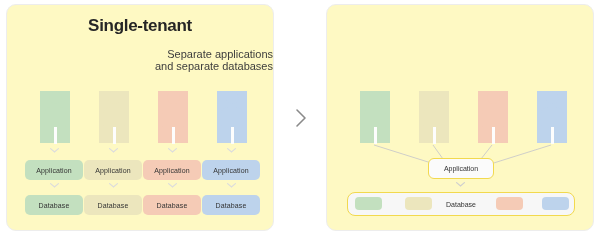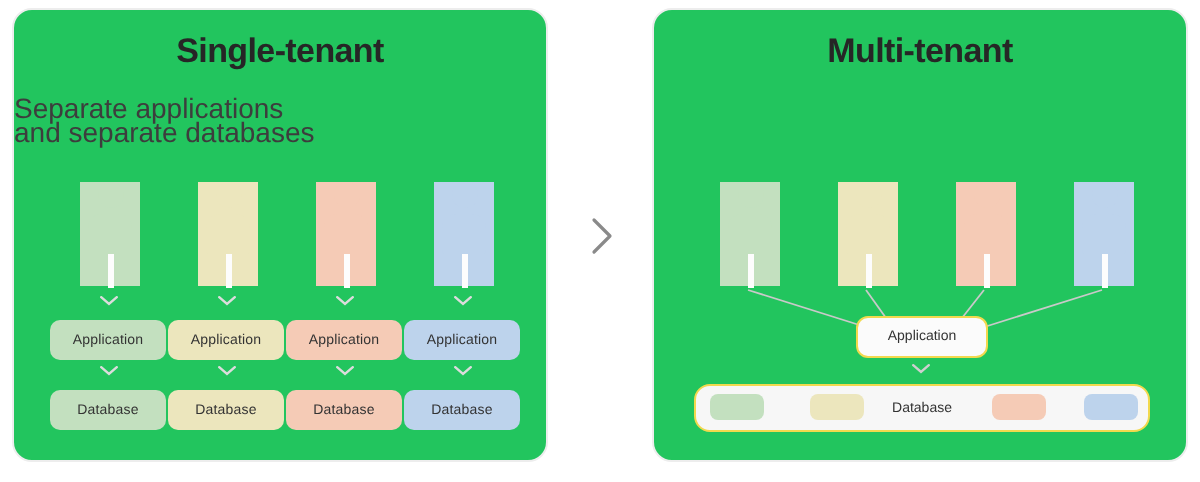--- a/index.html
+++ b/index.html
@@ -12,21 +12,21 @@
   #stage{
     position:relative;
     width:600px;height:241px;
     background:#ffffff;
   }
   .panel{
     position:absolute;
     top:4px;
     width:268px;
     height:227px;
-    background:#22c55e;
+    background:#fef9c3;
     border:1px solid #ededed;
     border-radius:10px;
     box-sizing:border-box;
   }
   #panel-single{ left:6px; }
   #panel-multi{ left:326px; }
 
   .panel-title{
     position:absolute;
     left:0; right:0;
@@ -34,22 +34,22 @@
     text-align:center;
     font-size:17px;
     font-weight:700;
     letter-spacing:-0.3px;
     color:#262626;
   }
   .panel-subtitle{
     position:absolute;
     left:0; right:0;
     top:44px;
-    text-align:left;
-    font-size:14px;
+    text-align:right;
+    font-size:11px;
     line-height:11.5px;
     color:#3d3d3d;
     white-space:pre-line;
   }
 
   
   .person{
     position:absolute;
     width:30px;height:52px;
   }
@@ -244,21 +244,20 @@
   </div>
 
   <div id="mid-arrow">
     <svg width="14" height="20" viewBox="0 0 14 20">
       <path d="M3 2 L11 10 L3 18" fill="none" stroke="#8a8a8a" stroke-width="1.6" stroke-linecap="round" stroke-linejoin="round"></path>
     </svg>
   </div>
 
   <div class="panel" id="panel-multi">
 
-    <div class="panel-title">Multi-tenant</div>
 
     <div class="person" style="left:33px;top:86px;background:#c3e0bf;">
       <span class="head" style="background:#c3e0bf"></span>
       <span class="body" style="background:#c3e0bf"></span>
       <span class="leg-l" style="background:#c3e0bf"></span>
       <span class="leg-r" style="background:#c3e0bf"></span>
       <span class="gap"></span>
     </div>
     <div class="person" style="left:92px;top:86px;background:#ece6bd;">
       <span class="head" style="background:#ece6bd"></span>

